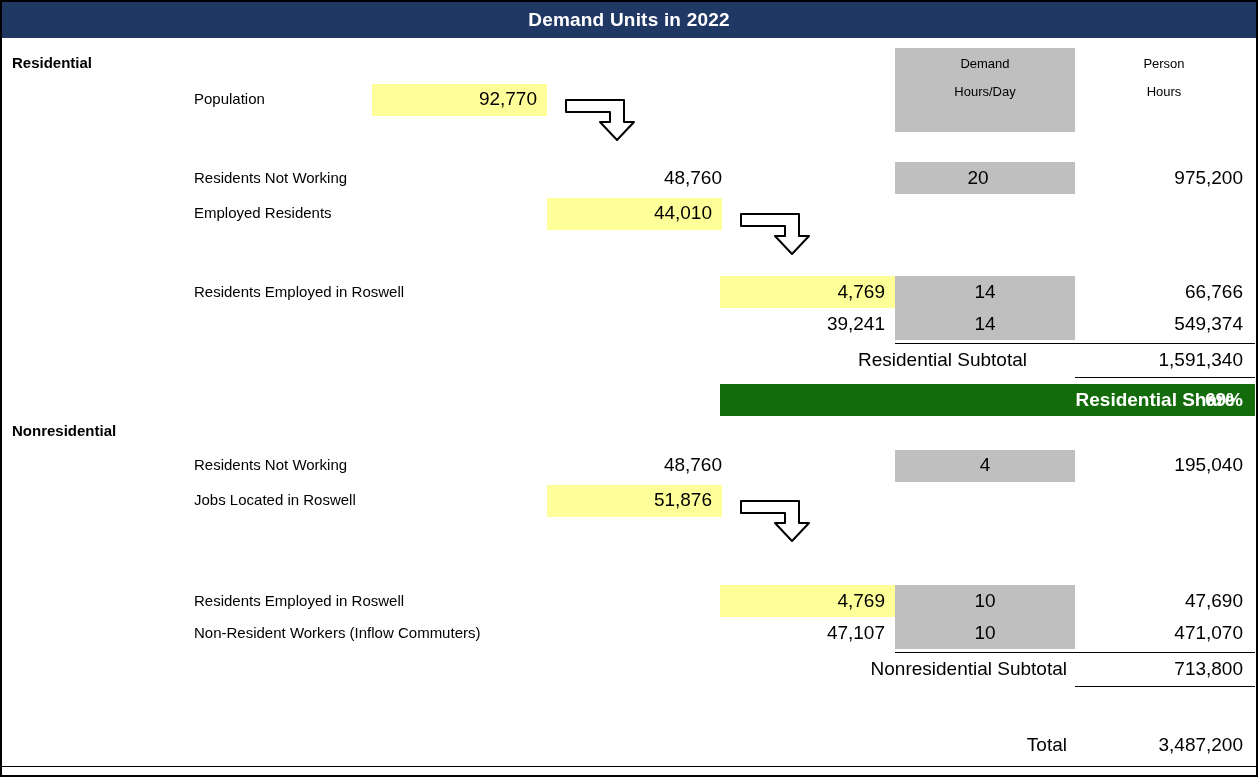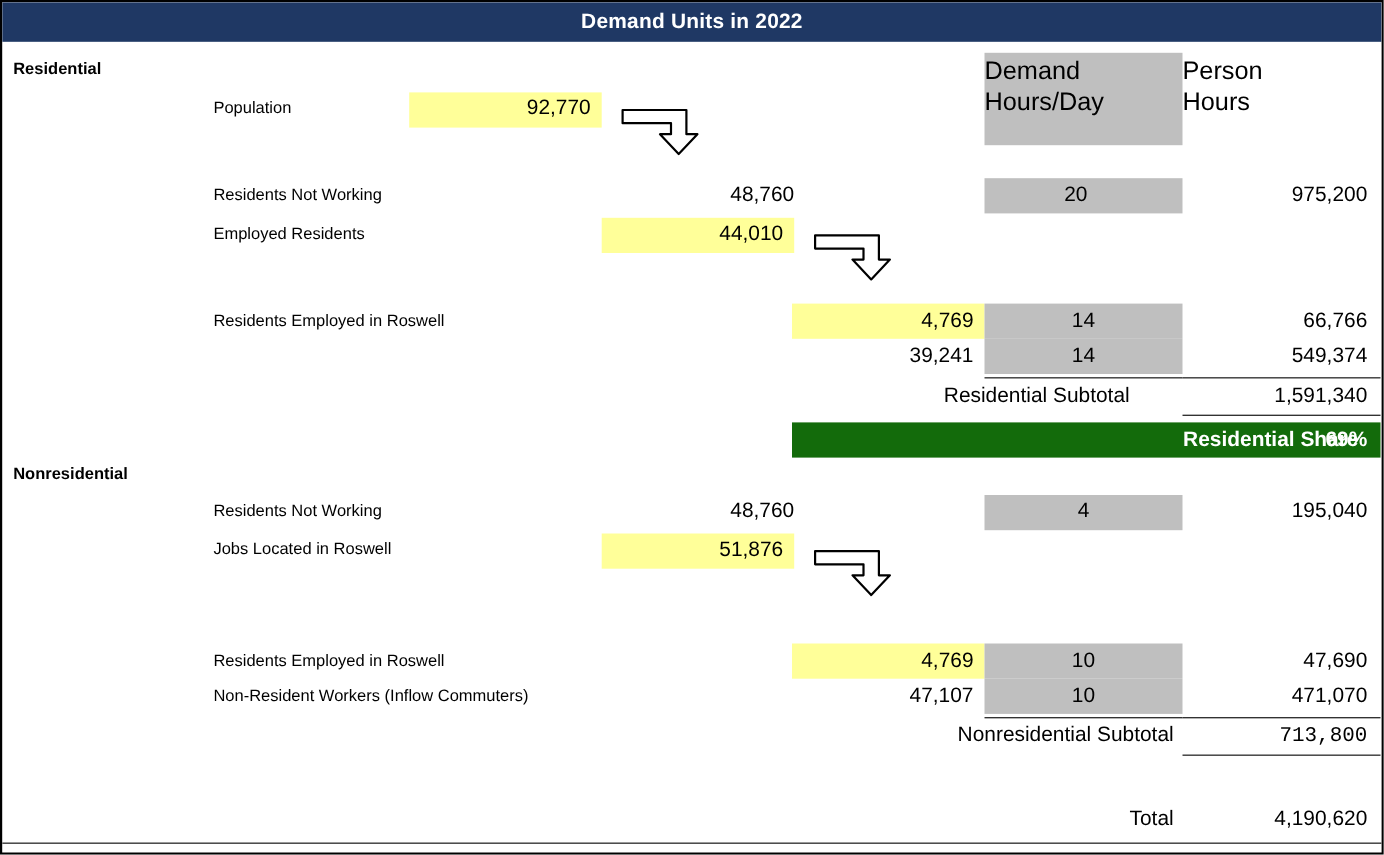--- a/index.html
+++ b/index.html
@@ -84,23 +84,23 @@
   .rule {
     position: absolute;
     background: #000000;
     height: 1px;
   }
   .arrow {
     position: absolute;
   }
   .hdr {
     position: absolute;
-    font-size: 23px;
+    font-size: 13px;
     line-height: 24px;
-    text-align: left;
+    text-align: center;
     white-space: nowrap;
   }
 </style>
 </head>
 <body>
 
 <div id="sheet">
 
   <div class="title-bar">Demand Units in 2022</div>
 
@@ -185,21 +185,21 @@
   <div class="grey" style="left:893px; top:615px; width:180px; height:32px;"></div>
   <div class="txt" style="left:192px; top:620px;">Non-Resident Workers (Inflow Commuters)</div>
   <div class="cellnum" style="left:718px; top:620px; width:165px;">47,107</div>
   <div class="cellctr" style="left:893px; top:620px; width:180px;">10</div>
   <div class="cellnum" style="left:1073px; top:620px; width:168px;">471,070</div>
 
   <div class="rule" style="left:893px; top:650px; width:180px;"></div>
   <div class="rule" style="left:1073px; top:650px; width:180px;"></div>
 
   <div class="cellnum" style="left:700px; top:656px; width:365px;">Nonresidential Subtotal</div>
-  <div class="cellnum" style="left:1073px; top:656px; width:168px;font-family:Liberation Mono, monospace;">713,800</div>
+  <div class="cellnum" style="left:1073px; top:656px; width:168px;">713,800</div>
   <div class="rule" style="left:1073px; top:684px; width:180px;"></div>
 
 
   <div class="cellnum" style="left:700px; top:732px; width:365px;text-align:right;">Total</div>
-  <div class="cellnum" style="left:1073px; top:732px; width:168px;">4,190,620</div>
+  <div class="cellnum" style="left:1073px; top:732px; width:168px;">3,487,200</div>
   <div class="rule" style="left:0px; top:764px; width:1254px;"></div>
 
 </div>
 
 </body></html>

